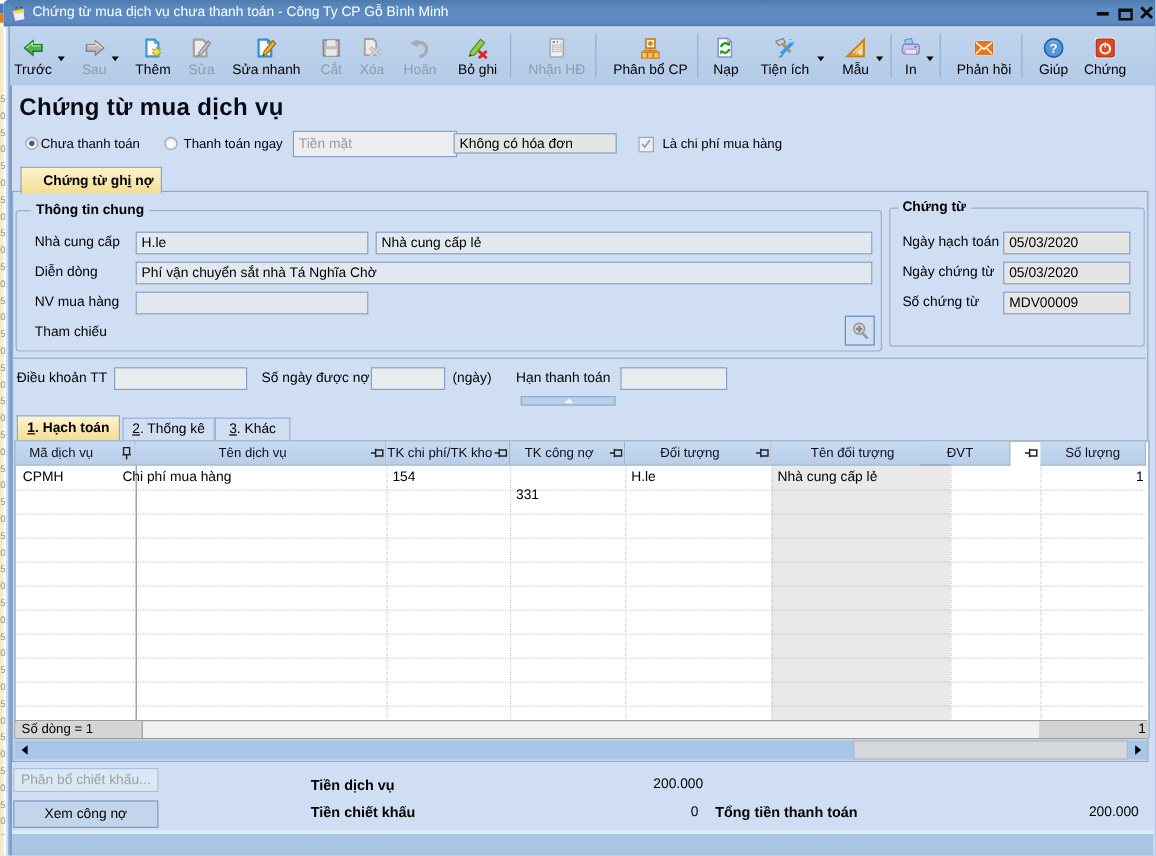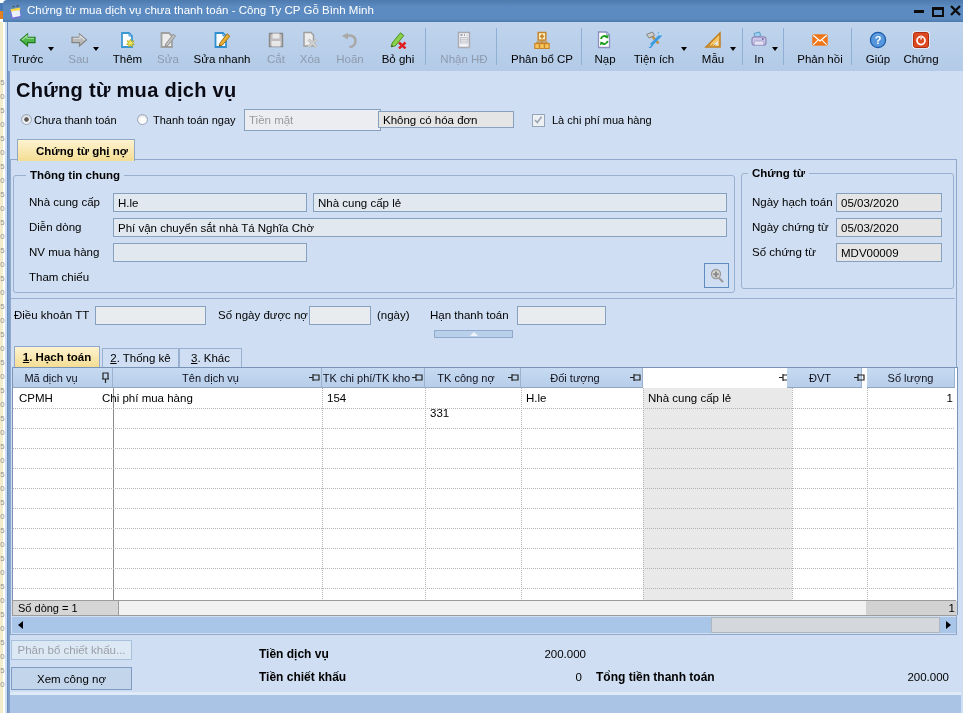--- a/index.html
+++ b/index.html
@@ -337,24 +337,25 @@
           <path d="M4 2 h6 v5 h-6 z M4 1 v7 M0 4.5 h4" stroke="#222" fill="none" stroke-width="1.2"></path>
         </svg>
         <div class="ghead" style="left:412px;width:96px;padding-right:13px;">TK công nợ</div>
         <svg class="abs" style="left:495px;top:5px" width="11" height="9" viewBox="0 0 11 9">
           <path d="M4 2 h6 v5 h-6 z M4 1 v7 M0 4.5 h4" stroke="#222" fill="none" stroke-width="1.2"></path>
         </svg>
         <div class="ghead" style="left:508px;width:122px;padding-right:13px;">Đối tượng</div>
         <svg class="abs" style="left:617px;top:5px" width="11" height="9" viewBox="0 0 11 9">
           <path d="M4 2 h6 v5 h-6 z M4 1 v7 M0 4.5 h4" stroke="#222" fill="none" stroke-width="1.2"></path>
         </svg>
+        <div class="ghead" style="left:630px;width:149px;padding-right:13px;">Tên đối tượng</div>
         <svg class="abs" style="left:766px;top:5px" width="11" height="9" viewBox="0 0 11 9">
           <path d="M4 2 h6 v5 h-6 z M4 1 v7 M0 4.5 h4" stroke="#222" fill="none" stroke-width="1.2"></path>
         </svg>
-        <div class="ghead" style="left:774px;width:75px;padding-right:8px;">ĐVT</div>
+        <div class="ghead" style="left:754px;width:75px;padding-right:8px;">ĐVT</div>
         <svg class="abs" style="left:841px;top:5px" width="11" height="9" viewBox="0 0 11 9">
           <path d="M4 2 h6 v5 h-6 z M4 1 v7 M0 4.5 h4" stroke="#222" fill="none" stroke-width="1.2"></path>
         </svg>
         <div class="ghead" style="left:854px;width:88px;">Số lượng</div>
         <div class="vline" style="left:100px;height:224px;background:#8c8c8c"></div>
         <div class="vline dotv" style="left:309px;height:224px"></div>
         <div class="vline dotv" style="left:412px;height:224px"></div>
         <div class="vline dotv" style="left:508px;height:224px"></div>
         <div class="vline dotv" style="left:630px;height:224px"></div>
         <div class="vline dotv" style="left:779px;height:224px"></div>

